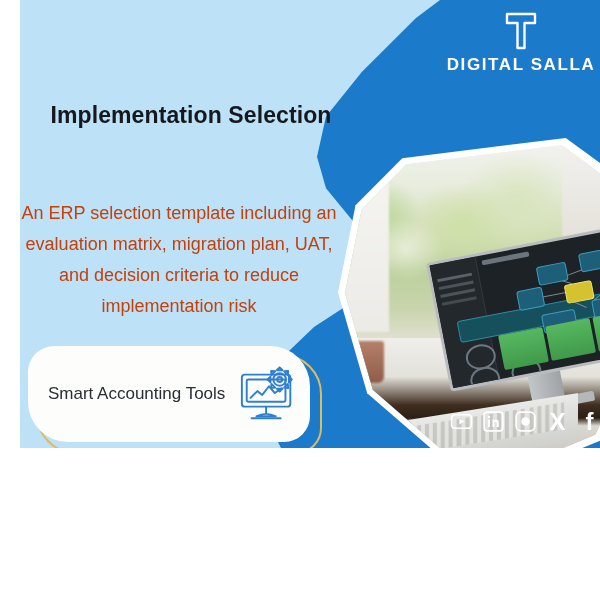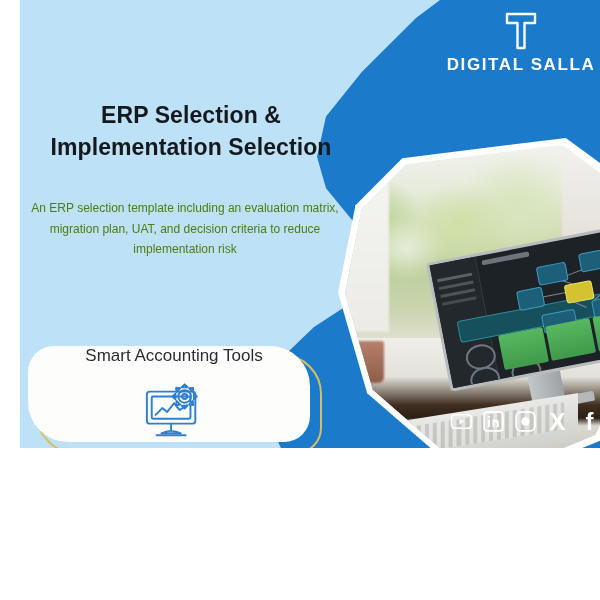--- a/index.html
+++ b/index.html
@@ -290,26 +290,26 @@
     color: #15181c;
     font-size: 23px;
     font-weight: bold;
     line-height: 1.38;
     letter-spacing: .1px;
   }
 
   
   .description {
     position: absolute;
-    left: 6px;
+    left: 0;
     top: 198px;
     width: 318px;
     text-align: center;
-    color: #4d7c0f;
-    font-size: 12px;
+    color: #c2410c;
+    font-size: 18px;
     line-height: 1.72;
   }
 
   
   .pill-wrap {
     position: absolute;
     left: 8px;
     top: 346px;
     width: 282px;
     height: 96px;
@@ -329,21 +329,20 @@
     left: 0;
     top: 0;
     width: 100%;
     height: 100%;
     background: #fdfdfb;
     border-radius: 26px 40px 26px 40px;
     display: flex;
     align-items: center;
     box-sizing: border-box;
     padding: 0 10px 0 20px;
-    flex-direction: column;
   }
   .pill-label {
     flex: 1;
     font-size: 17px;
     color: #2a2e33;
     white-space: nowrap;
   }
   .pill-icon {
     flex: 0 0 auto;
     width: 62px;
@@ -428,21 +427,20 @@
   </div>
 
   <div class="logo-block">
     <svg class="logo-mark" width="40" height="42" viewBox="0 0 40 42">
       <path d="M6 4 H34 V13 H23.5 V38 H16.5 V13 H6 Z" fill="none" stroke="#ffffff" stroke-width="2.4" stroke-linejoin="round"></path>
     </svg>
     <div class="logo-text">DIGITAL SALLA</div>
   </div>
 
   <div class="headline">
-    <div>ERP Selection &amp;</div>
     <div>Implementation Selection</div>
   </div>
 
   <div class="description">An ERP selection template including an evaluation matrix, migration plan, UAT, and decision criteria to reduce implementation risk</div>
 
   <div class="pill-wrap">
     <div class="pill-shadow"></div>
     <div class="pill">
       <span class="pill-label">Smart Accounting Tools</span>
       <span class="pill-icon">

